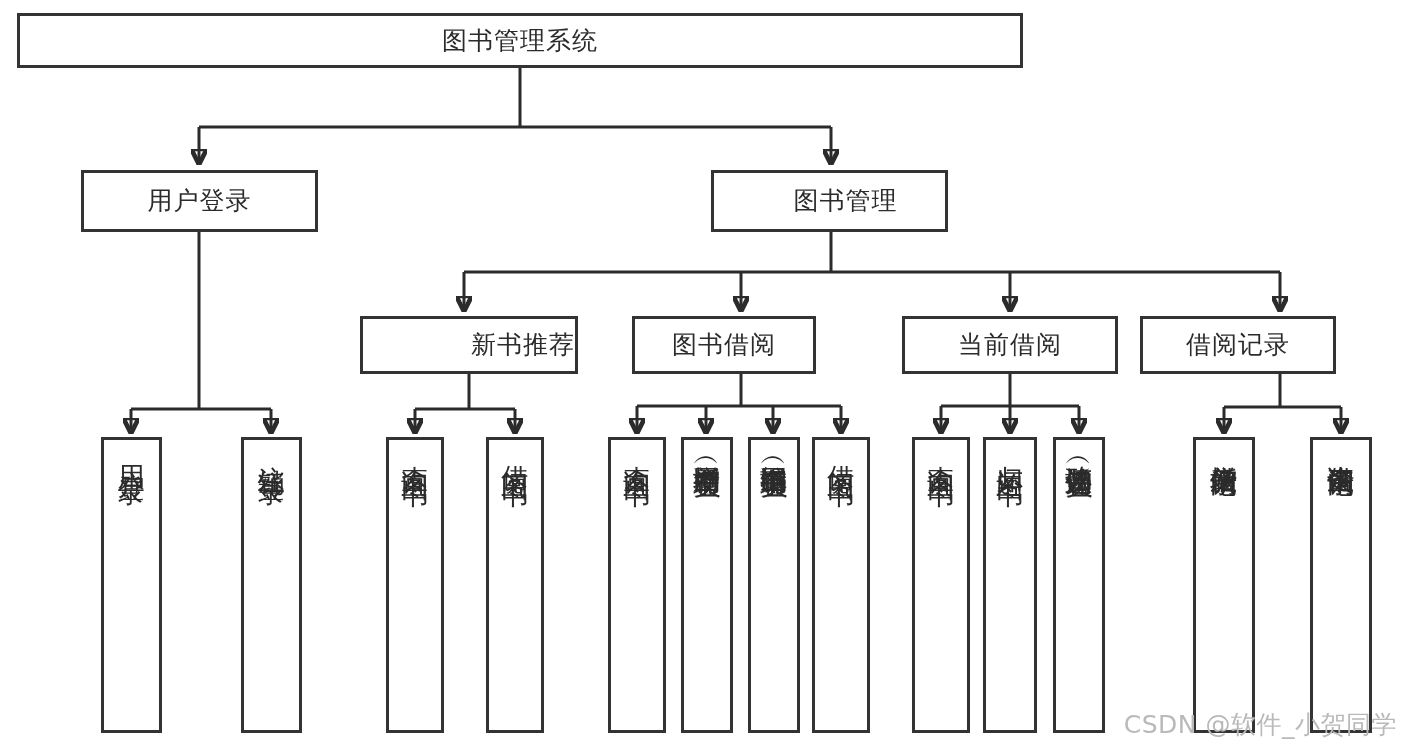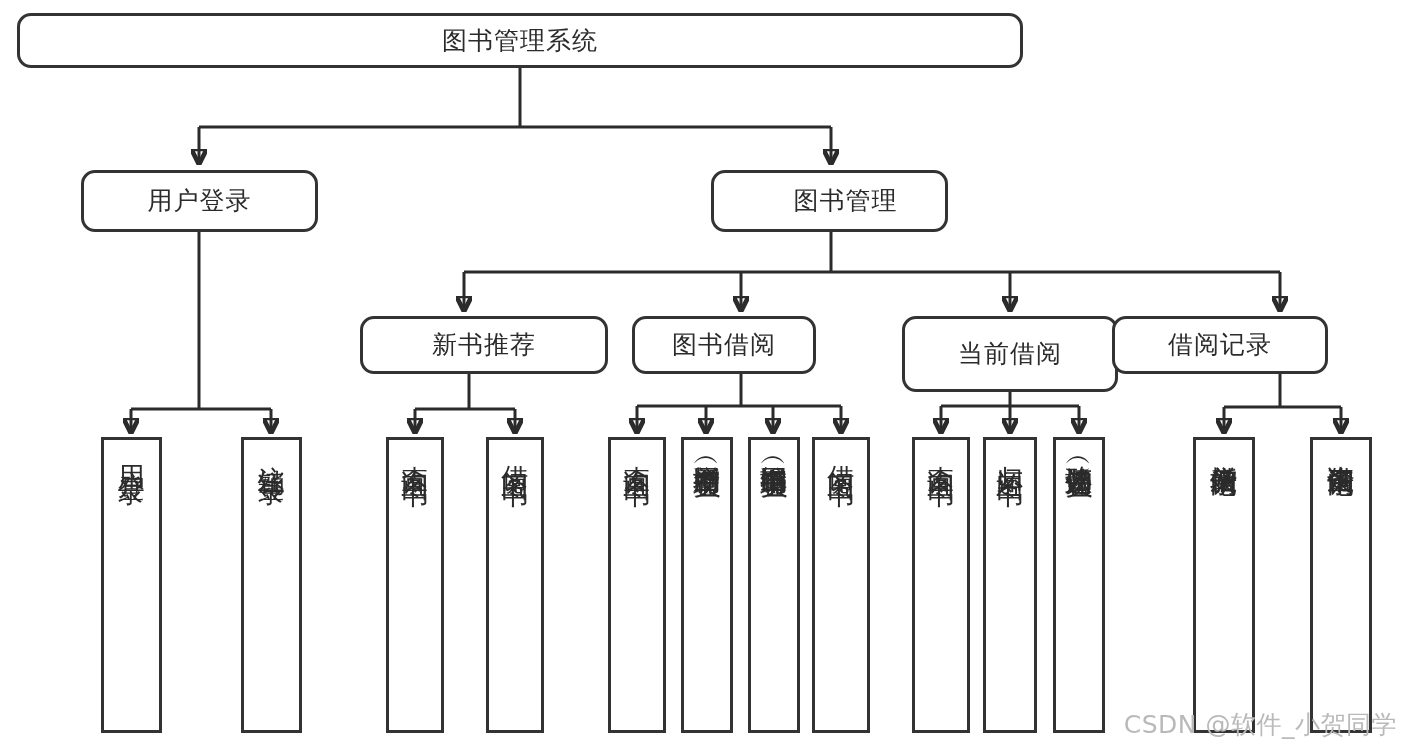--- a/index.html
+++ b/index.html
@@ -40,21 +40,20 @@
     background: #ffffff;
     display: flex;
     align-items: center;
     justify-content: center;
     color: #2b2b2b;
   }
   .node.horiz {
     font-size: 25px;
     letter-spacing: 1px;
     line-height: 1.1;
-    border-radius: 14px;
   }
   .node.root {
     font-size: 25px;
   }
   
   .node.vert {
     align-items: flex-start;
     justify-content: center;
     padding-top: 4px;
   }
@@ -139,33 +138,33 @@
   </div>
 
   <div class="node horiz" style="left:81px; top:170px; width:237px; height:62px;">
     <span>用户登录</span>
   </div>
 
   <div class="node horiz" style="left:711px; top:170px; width:237px; height:62px;padding-left:32px;">
     <span>图书管理</span>
   </div>
 
-  <div class="node horiz" style="left:360px; top:316px; width:248px; height:58px;">
+  <div class="node horiz" style="left:360px; top:316px; width:218px; height:58px;justify-content:flex-end;">
     <span>新书推荐</span>
   </div>
 
   <div class="node horiz" style="left:632px; top:316px; width:184px; height:58px;">
     <span>图书借阅</span>
   </div>
 
-  <div class="node horiz" style="left:902px; top:316px; width:216px; height:76px;">
+  <div class="node horiz" style="left:902px; top:316px; width:216px; height:58px;">
     <span>当前借阅</span>
   </div>
 
-  <div class="node horiz" style="left:1112px; top:316px; width:216px; height:58px;">
+  <div class="node horiz" style="left:1140px; top:316px; width:196px; height:58px;">
     <span>借阅记录</span>
   </div>
 
   <div class="node vert" style="left:101px; top:437px; width:61px; height:296px;">
     <span class="vlabel">用户登录</span>
   </div>
 
   <div class="node vert" style="left:241px; top:437px; width:61px; height:296px;">
     <span class="vlabel">注销登录</span>
   </div>

